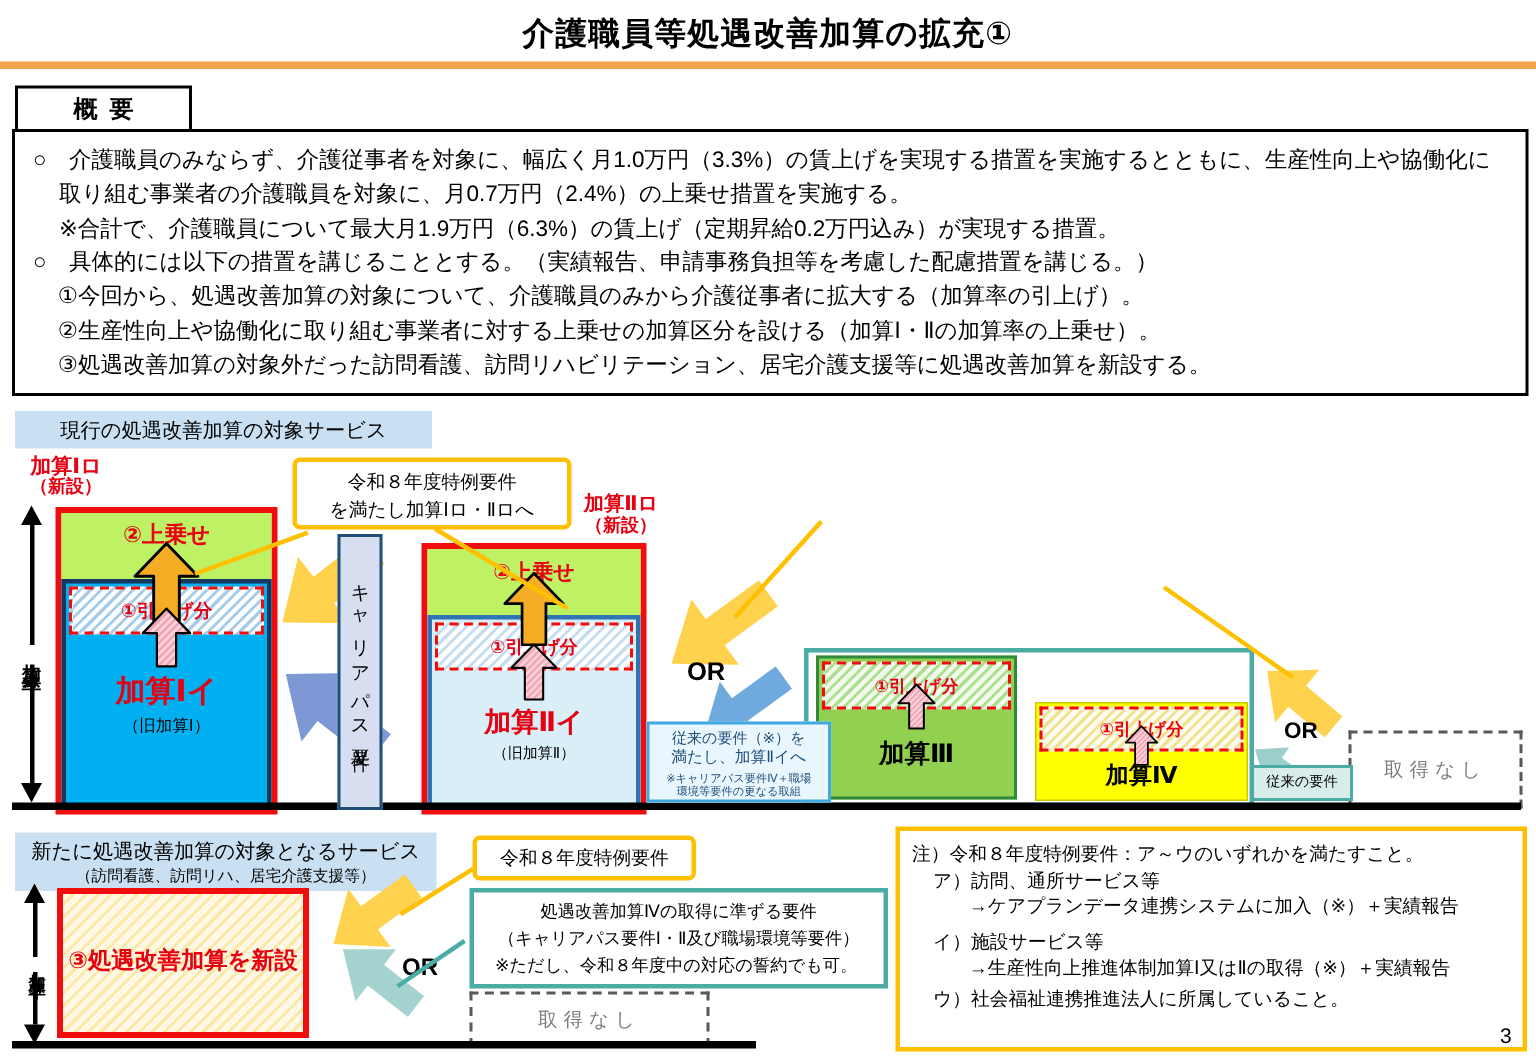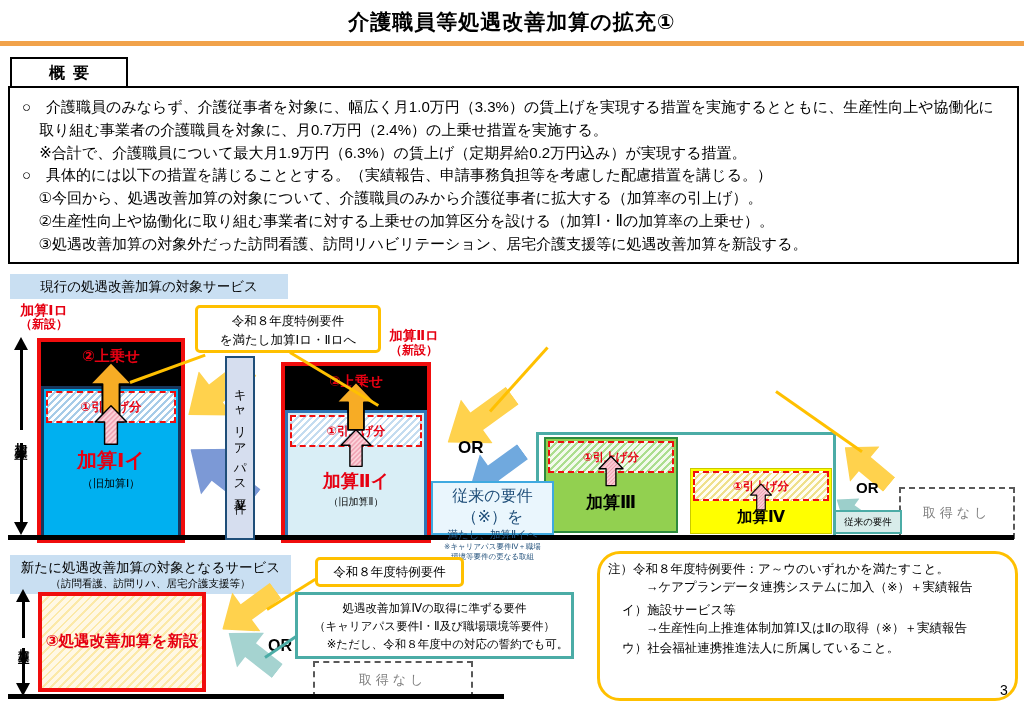--- a/index.html
+++ b/index.html
@@ -18,21 +18,21 @@
   .ovline{padding-left:1.15em;text-indent:-1.15em;}
   .ovline.sub{padding-left:2.1em;text-indent:-1em;}
   .ovline.note{padding-left:1.15em;text-indent:0;}
   .svc-hdr{background:#C9DFF2;display:flex;flex-direction:column;justify-content:center;align-items:center;}
   .axis{display:flex;flex-direction:column;align-items:center;}
   .tri-up{width:0;height:0;border-left:7px solid transparent;border-right:7px solid transparent;border-bottom:13px solid #000;}
   .tri-dn{width:0;height:0;border-left:7px solid transparent;border-right:7px solid transparent;border-top:13px solid #000;}
   .shaft{width:3px;background:#000;flex:1;}
   .axis-lbl{writing-mode:vertical-rl;font-size:13px;font-weight:bold;line-height:1;letter-spacing:3px;margin:2px 0;}
   .box-red{border:4px solid #F00D0D;background:#fff;position:absolute;}
-  .zone-yellow{position:absolute;left:0;top:0;right:0;background:#000000;}
+  .zone-yellow{position:absolute;left:0;top:0;right:0;background:#bef264;}
   .zone-navy{position:absolute;left:0;right:0;bottom:0;background:#00B0F0;border:3px solid #17375E;}
   .zone-cyan{position:absolute;left:0;right:0;bottom:0;background:#D9EEF6;border:3px solid #2E75B6;}
   .hatch-strip{position:absolute;border:2.5px dashed #F00D0D;display:flex;align-items:center;justify-content:center;}
   .h-blue{background:repeating-linear-gradient(135deg,#FDFEFF 0 3px,#A6CBE8 3px 5px);}
   .h-blue2{background:repeating-linear-gradient(135deg,#FFFFFF 0 3px,#C4DCF0 3px 5px);}
   .h-green{background:repeating-linear-gradient(135deg,#F2FAEC 0 3px,#ABDE8F 3px 5px);}
   .h-yel{background:repeating-linear-gradient(135deg,#FFFDF2 0 3px,#EFE08C 3px 5px);}
   .blockarrow{clip-path:polygon(0 50%,45% 0,45% 30%,100% 30%,100% 70%,45% 70%,45% 100%);}
   .callout{background:#fff;border:3px solid #FFC000;border-radius:5px;box-sizing:border-box;}
   .conn{height:3px;background:#FFC000;transform-origin:0 50%;z-index:4;}
@@ -146,21 +146,21 @@
     </svg>
     <svg class="abs" style="left:50%;margin-left:-24px;top:62px;z-index:3;" width="48" height="40" viewBox="0 0 60 72">
       <path d="M30 3 L57 31 L41 31 L41 69 L19 69 L19 31 L3 31 Z" fill="url(#pinkHatch)" stroke="#000" stroke-width="2.5" stroke-linejoin="round"></path>
     </svg>
   </div>
 
   <div class="abs blockarrow" style="left:440px;top:392px;width:80px;height:54px;background:#FFD24D;transform:rotate(-36deg);z-index:1;"></div>
   <div class="abs or" style="left:458px;top:438px;">OR</div>
   <div class="abs blockarrow" style="left:463px;top:448px;width:66px;height:46px;background:#70A9DE;transform:rotate(-36deg);z-index:1;"></div>
   <div class="abs legacy" style="left:431px;top:481px;width:123px;height:54px;padding-top:3px;">
-    <div class="blue-t" style="font-size:16px;line-height:1.3;">従来の要件（※）を</div>
+    <div class="blue-t" style="font-size:10px;line-height:1.3;">従来の要件（※）を</div>
     <div class="blue-t" style="font-size:10.5px;line-height:1.3;">満たし、加算Ⅱイへ</div>
     <div class="blue-t" style="font-size:7.5px;line-height:1.25;margin-top:1px;">※キャリアパス要件Ⅳ＋職場</div>
     <div class="blue-t" style="font-size:7.5px;line-height:1.25;">環境等要件の更なる取組</div>
   </div>
 
   <div class="abs conn" style="left:490px;top:410px;width:86px;transform:rotate(-48deg);"></div>
   <div class="abs conn" style="left:776px;top:390px;width:105px;transform:rotate(35deg);"></div>
 
   <div class="abs teal-box" style="left:536px;top:432px;width:300px;height:106px;"></div>
   <div class="abs" style="left:544px;top:437px;width:134px;height:96px;background:#92D050;border:2px solid #2E8B3D;box-sizing:border-box;">
@@ -206,32 +206,33 @@
   <div class="abs ctr bold red" style="left:38px;top:592px;width:168px;height:100px;border:4px solid #F00D0D;box-sizing:border-box;background:repeating-linear-gradient(135deg,#FFF8E5 0 4px,#FCE9A8 4px 6px);font-size:15.5px;line-height:90px;">③処遇改善加算を新設</div>
 
   <div class="abs blockarrow" style="left:216px;top:586px;width:66px;height:48px;background:#FFD24D;transform:rotate(-36deg);z-index:1;"></div>
   <div class="abs or" style="left:268px;top:637px;font-size:16px;">OR</div>
   <div class="abs blockarrow" style="left:222px;top:630px;width:62px;height:44px;background:#A5D3D0;transform:rotate(38deg);z-index:1;"></div>
 
   <div class="abs conn" style="left:267px;top:608px;width:57px;transform:rotate(-32deg);"></div>
   <div class="abs callout ctr" style="left:315px;top:557px;width:149px;height:30px;font-size:12.5px;line-height:25px;z-index:5;">令和８年度特例要件</div>
 
   <div class="abs conn-teal" style="left:265px;top:656px;width:54px;transform:rotate(-34deg);"></div>
-  <div class="abs teal-box ctr" style="left:295px;top:592px;width:279px;height:67px;font-size:11.5px;line-height:1.55;padding-top:5px;z-index:5;">
+  <div class="abs teal-box ctr" style="left:313px;top:592px;width:279px;height:67px;font-size:11.5px;line-height:1.55;padding-top:5px;z-index:5;">
     <div>処遇改善加算Ⅳの取得に準ずる要件</div>
     <div>（キャリアパス要件Ⅰ・Ⅱ及び職場環境等要件）</div>
-    <div style="text-align:center;padding-left:26px;">※ただし、令和８年度中の対応の誓約でも可。</div>
+    <div style="text-align:left;padding-left:14px;">※ただし、令和８年度中の対応の誓約でも可。</div>
   </div>
 
   <div class="abs dashbox" style="left:313px;top:661px;width:156px;height:33px;font-size:13px;">取得なし</div>
 
   <div class="abs" style="left:8px;top:694px;width:496px;height:5px;background:#000;"></div>
 
-  <div class="abs notebox" style="left:597px;top:551px;width:421px;height:150px;border-radius:23px;">
+  <div class="abs notebox" style="left:597px;top:551px;width:421px;height:150px;">
     <div>注）令和８年度特例要件：ア～ウのいずれかを満たすこと。</div>
+    <div style="padding-left:14px;">ア）訪問、通所サービス等</div>
     <div style="padding-left:38px;">→ケアプランデータ連携システムに加入（※）＋実績報告</div>
     <div style="padding-left:14px;margin-top:6px;">イ）施設サービス等</div>
     <div style="padding-left:38px;">→生産性向上推進体制加算Ⅰ又はⅡの取得（※）＋実績報告</div>
     <div style="padding-left:14px;margin-top:3px;">ウ）社会福祉連携推進法人に所属していること。</div>
   </div>
 
   <div class="abs" style="left:1000px;top:682px;font-size:14px;">3</div>
 
 </div>
 

